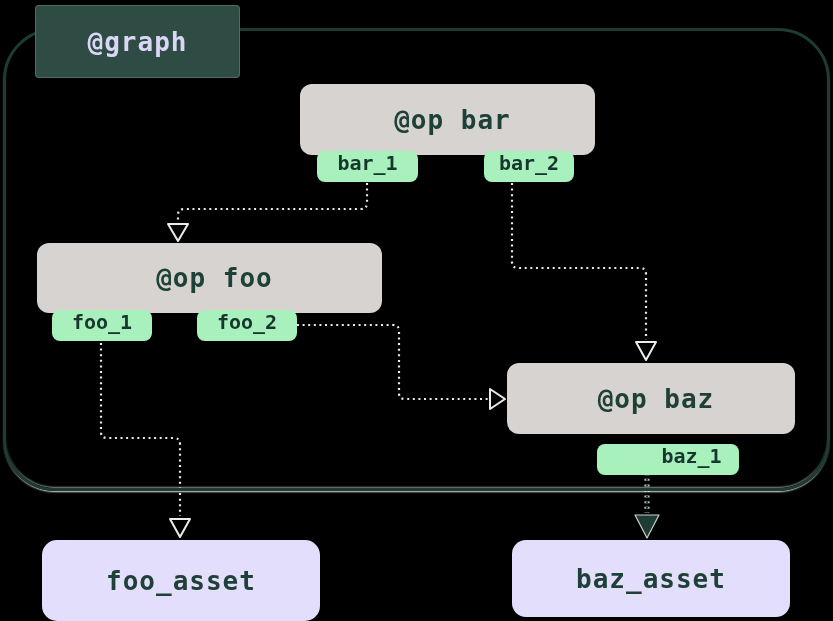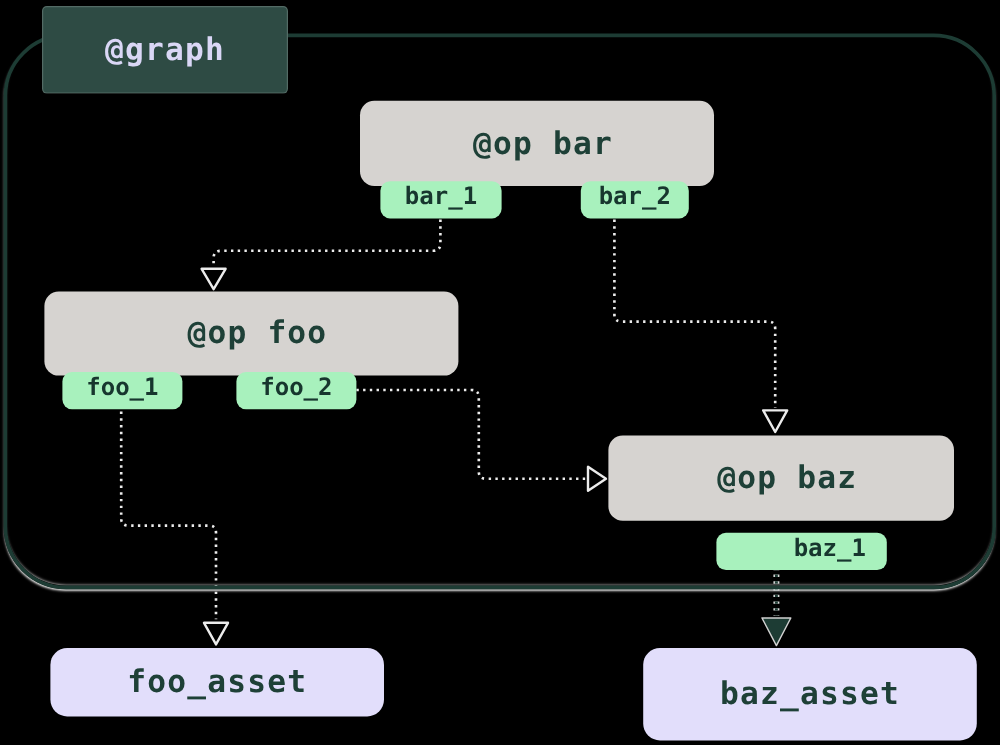--- a/index.html
+++ b/index.html
@@ -35,22 +35,22 @@
   .tab-bar1{left:317px;top:151px;width:101px;height:31px;}
   .tab-bar2{left:484px;top:151px;width:90px;height:31px;}
   .tab-foo1{left:52px;top:310px;width:100px;height:31px;}
   .tab-foo2{left:197px;top:310px;width:100px;height:31px;}
   .tab-baz1{left:597px;top:444px;width:95px;height:31px;padding-left:47px;}
   .asset-node{
     position:absolute;z-index:3;background:#e2defb;border-radius:14px;
     display:flex;align-items:center;justify-content:center;
     color:#1e4037;font-size:26px;font-weight:bold;letter-spacing:1px;
   }
-  .asset-foo{left:42px;top:540px;width:278px;height:57px;}
-  .asset-baz{left:512px;top:540px;width:278px;height:77px;margin-left:24px;}
+  .asset-foo{left:42px;top:540px;width:278px;height:81px;border-radius:15px;}
+  .asset-baz{left:512px;top:540px;width:278px;height:77px;}
   .edge{fill:none;stroke:#ececec;stroke-width:2.2;stroke-dasharray:2 3.6;}
   .edge-dark{fill:none;stroke:#1d3c34;stroke-width:2.4;stroke-dasharray:2 3.6;}
   .edge-halo{fill:none;stroke:#d8d8d8;stroke-width:5;stroke-dasharray:2 3.6;}
   .arrow-open{fill:none;stroke:#ececec;stroke-width:2;stroke-linejoin:round;}
   .arrow-filled{fill:#1d3c34;stroke:#d0d0d0;stroke-width:1.2;stroke-linejoin:round;}
 </style>
 </head>
 <body>
 
 <div class="stage">

